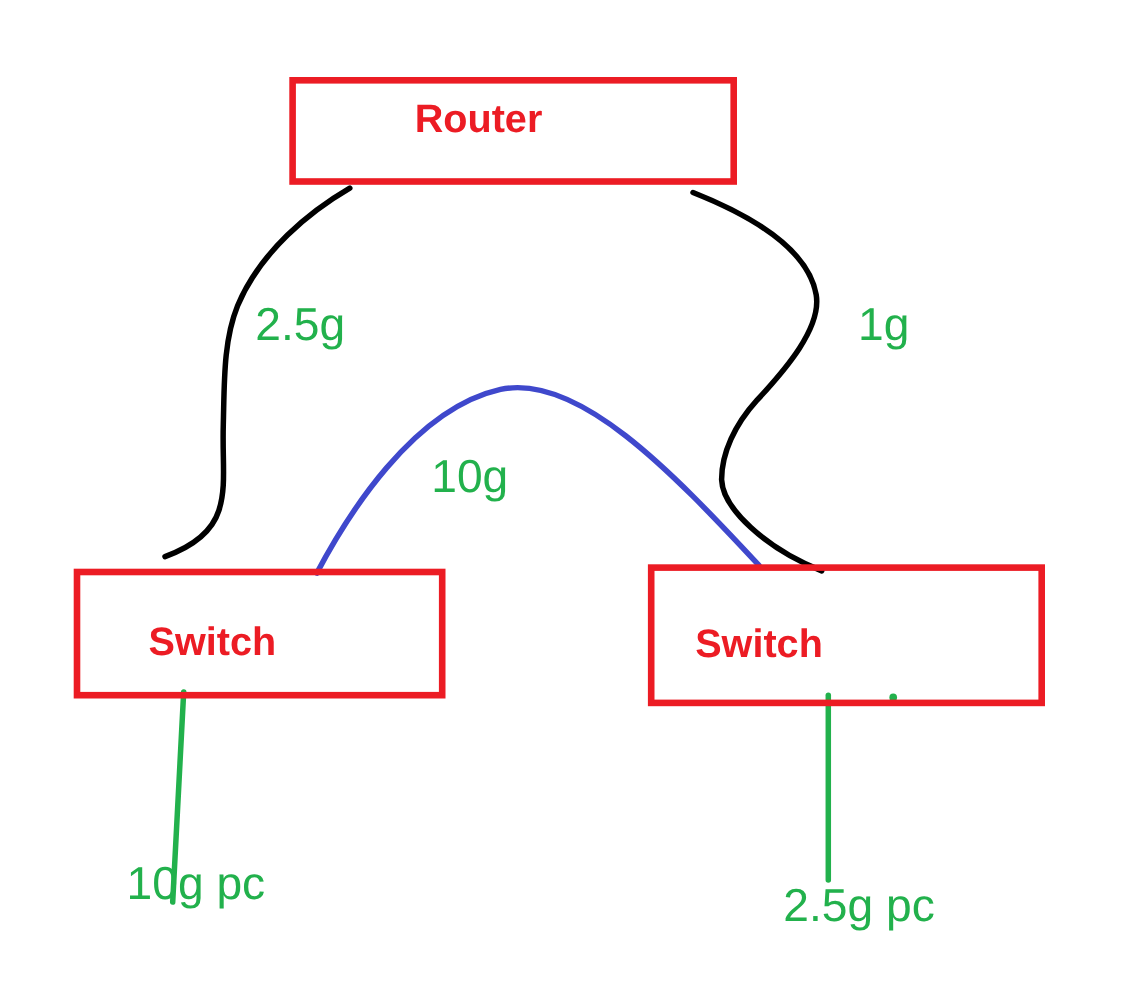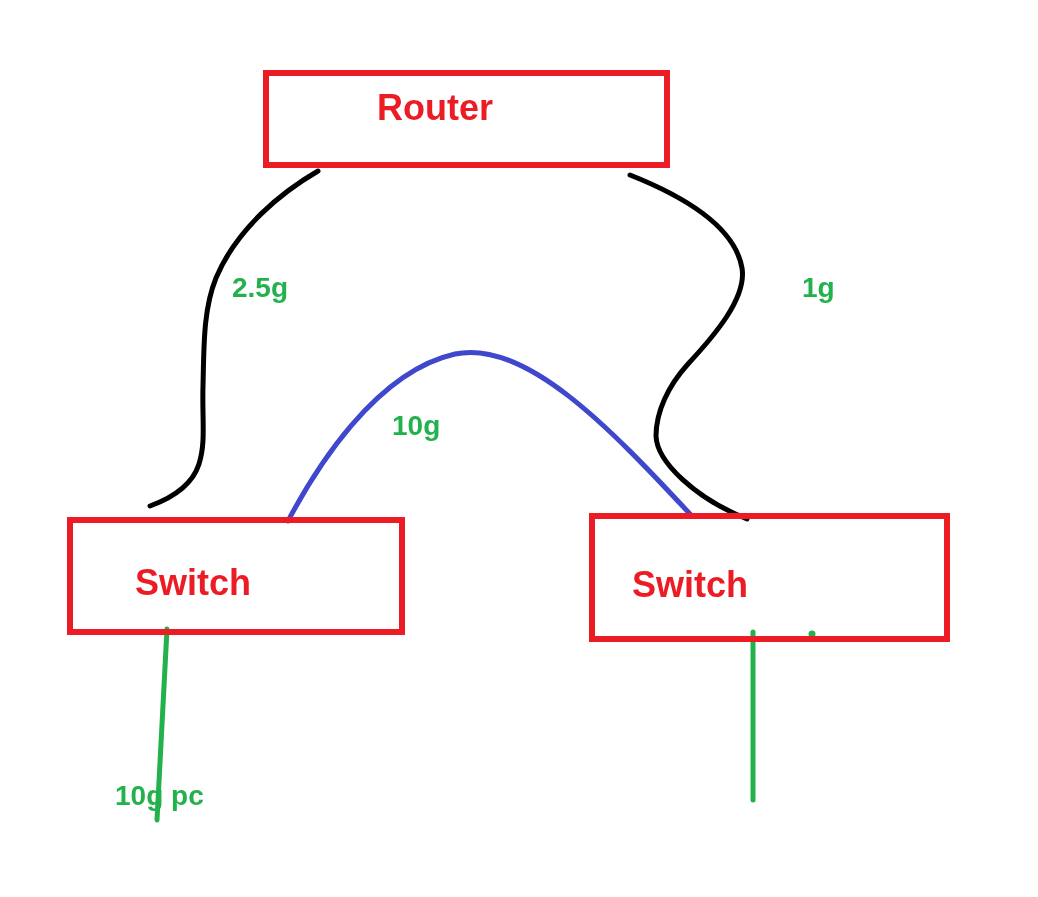--- a/index.html
+++ b/index.html
@@ -41,22 +41,22 @@
   .node-label {
     position: absolute;
     font-weight: bold;
     font-size: 36px;
     line-height: 1;
     color: var(--node-text, #ec1c24);
     white-space: nowrap;
   }
   .link-label {
     position: absolute;
-    font-weight: bold;
-    font-size: 28px;
+    font-weight: normal;
+    font-size: 42px;
     line-height: 1;
     color: var(--label-text, #22b14c);
     white-space: nowrap;
   }
 </style>
 </head>
 <body>
 
 <div class="canvas">
 
@@ -76,20 +76,21 @@
   <div class="node" style="left:67px; top:517px; width:338px; height:118px;">
     <span class="node-label" style="left:62px; top:42px;">Switch</span>
   </div>
 
   <div class="node" style="left:589px; top:513px; width:361px; height:129px;">
     <span class="node-label" style="left:37px; top:48px;">Switch</span>
   </div>
 
   <span class="link-label" style="left:232px; top:274px;">2.5g</span>
 
-  <span class="link-label" style="left:802px; top:274px;">1g</span>
+  <span class="link-label" style="left:780px; top:274px;">1g</span>
 
   <span class="link-label" style="left:392px; top:412px;">10g</span>
 
   <span class="link-label" style="left:115px; top:782px;">10g pc</span>
 
+  <span class="link-label" style="left:712px; top:802px;">2.5g pc</span>
 
 </div>
 
 </body></html>

